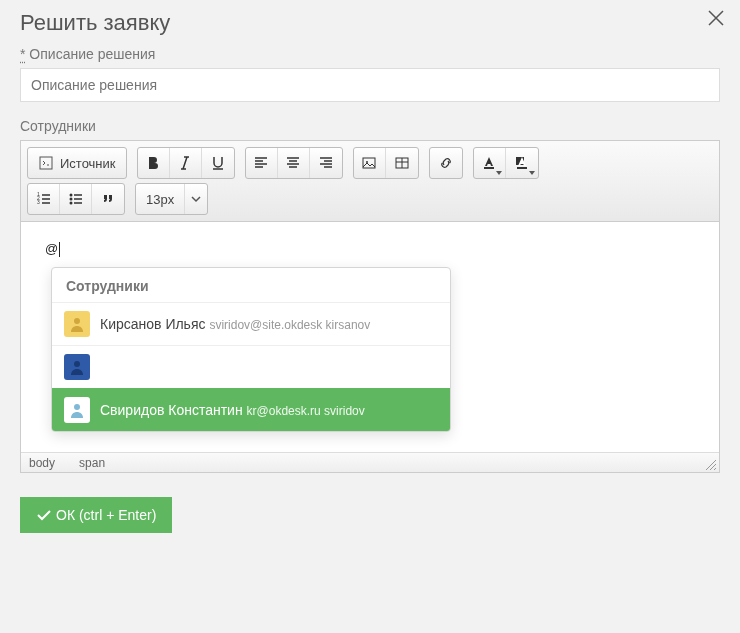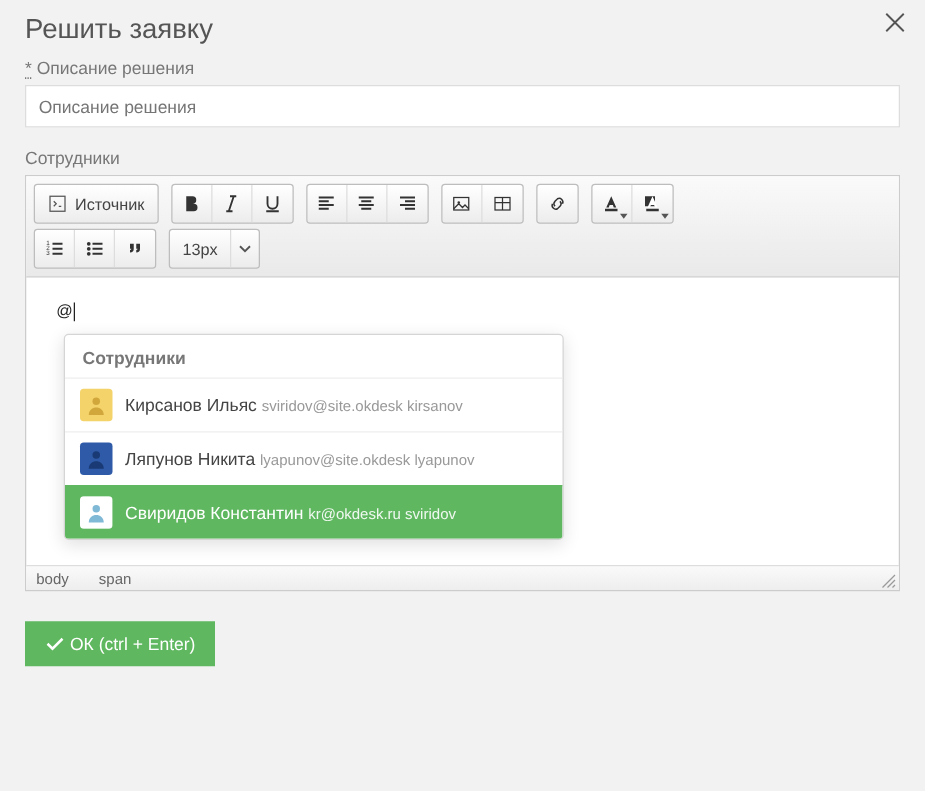--- a/index.html
+++ b/index.html
@@ -371,24 +371,20 @@
           </div>
         </div>
 
         <div class="mrow">
           <div class="av" style="background:#2e5aa8">
             <svg width="18" height="18" viewBox="0 0 18 18">
                 <circle cx="9" cy="6" r="3" fill="#1a3a75"></circle>
                 <path d="M3 17c0-4 3-6 6-6s6 2 6 6" fill="#1a3a75"></path>
               </svg>
           </div>
-          <div>
-            <span class="nm">Ляпунов Никита</span>
-            <span class="em">lyapunov@site.okdesk lyapunov</span>
-          </div>
         </div>
 
         <div class="mrow sel">
           <div class="av">
             <svg width="18" height="18" viewBox="0 0 18 18">
                 <circle cx="9" cy="6" r="3" fill="#7fb9d6"></circle>
                 <path d="M3 17c0-4 3-6 6-6s6 2 6 6" fill="#7fb9d6"></path>
               </svg>
           </div>
           <div>

